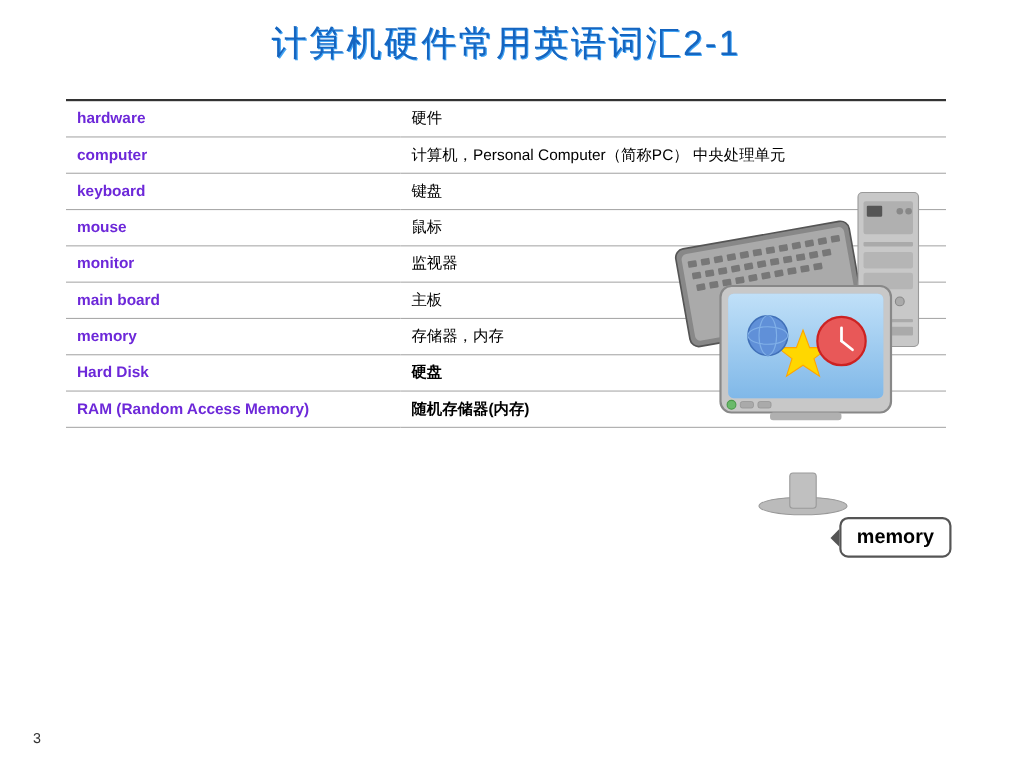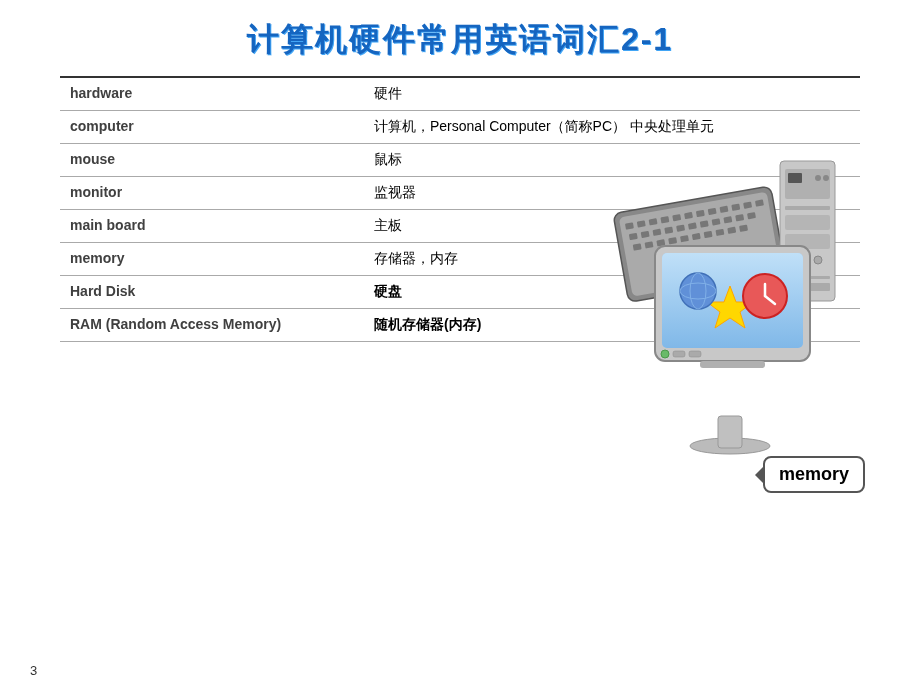--- a/index.html
+++ b/index.html
@@ -7,23 +7,23 @@
       width: 920px;
       height: 690px;
       background: #ffffff;
       font-family: Arial, "Microsoft YaHei", sans-serif;
       position: relative;
       overflow: hidden;
     }
 
     .page-title {
       text-align: center;
-      padding: 18px 20px 14px;
+      padding: 18px 20px 28px;
       font-size: 32px;
-      font-weight: bold;
+      font-weight: normal;
       color: #1565C0;
       letter-spacing: 2px;
       text-shadow: 1px 1px 0 #42A5F5;
     }
 
     .content-area {
       padding: 0 60px;
       position: relative;
     }
 
@@ -43,21 +43,21 @@
     }
 
     td {
       padding: 7px 10px;
       vertical-align: top;
     }
 
     td.term {
       font-weight: bold;
       width: 38%;
-      color: #404040;
+      color: #6d28d9;
       white-space: nowrap;
     }
 
     td.definition {
       color: #000;
       width: 62%;
     }
 
     
     .computer-illustration {
@@ -220,20 +220,24 @@
     <tbody id="table-body">
     <tr>
           <td class="term">hardware</td>
           <td class="definition">硬件</td>
         </tr>
         <tr>
           <td class="term">computer</td>
           <td class="definition">计算机，Personal Computer（简称PC） 中央处理单元</td>
         </tr>
         <tr>
+          <td class="term">keyboard</td>
+          <td class="definition">键盘</td>
+        </tr>
+        <tr>
           <td class="term">mouse</td>
           <td class="definition">鼠标</td>
         </tr>
         <tr>
           <td class="term">monitor</td>
           <td class="definition">监视器</td>
         </tr>
         <tr>
           <td class="term">main board</td>
           <td class="definition">主板</td>

